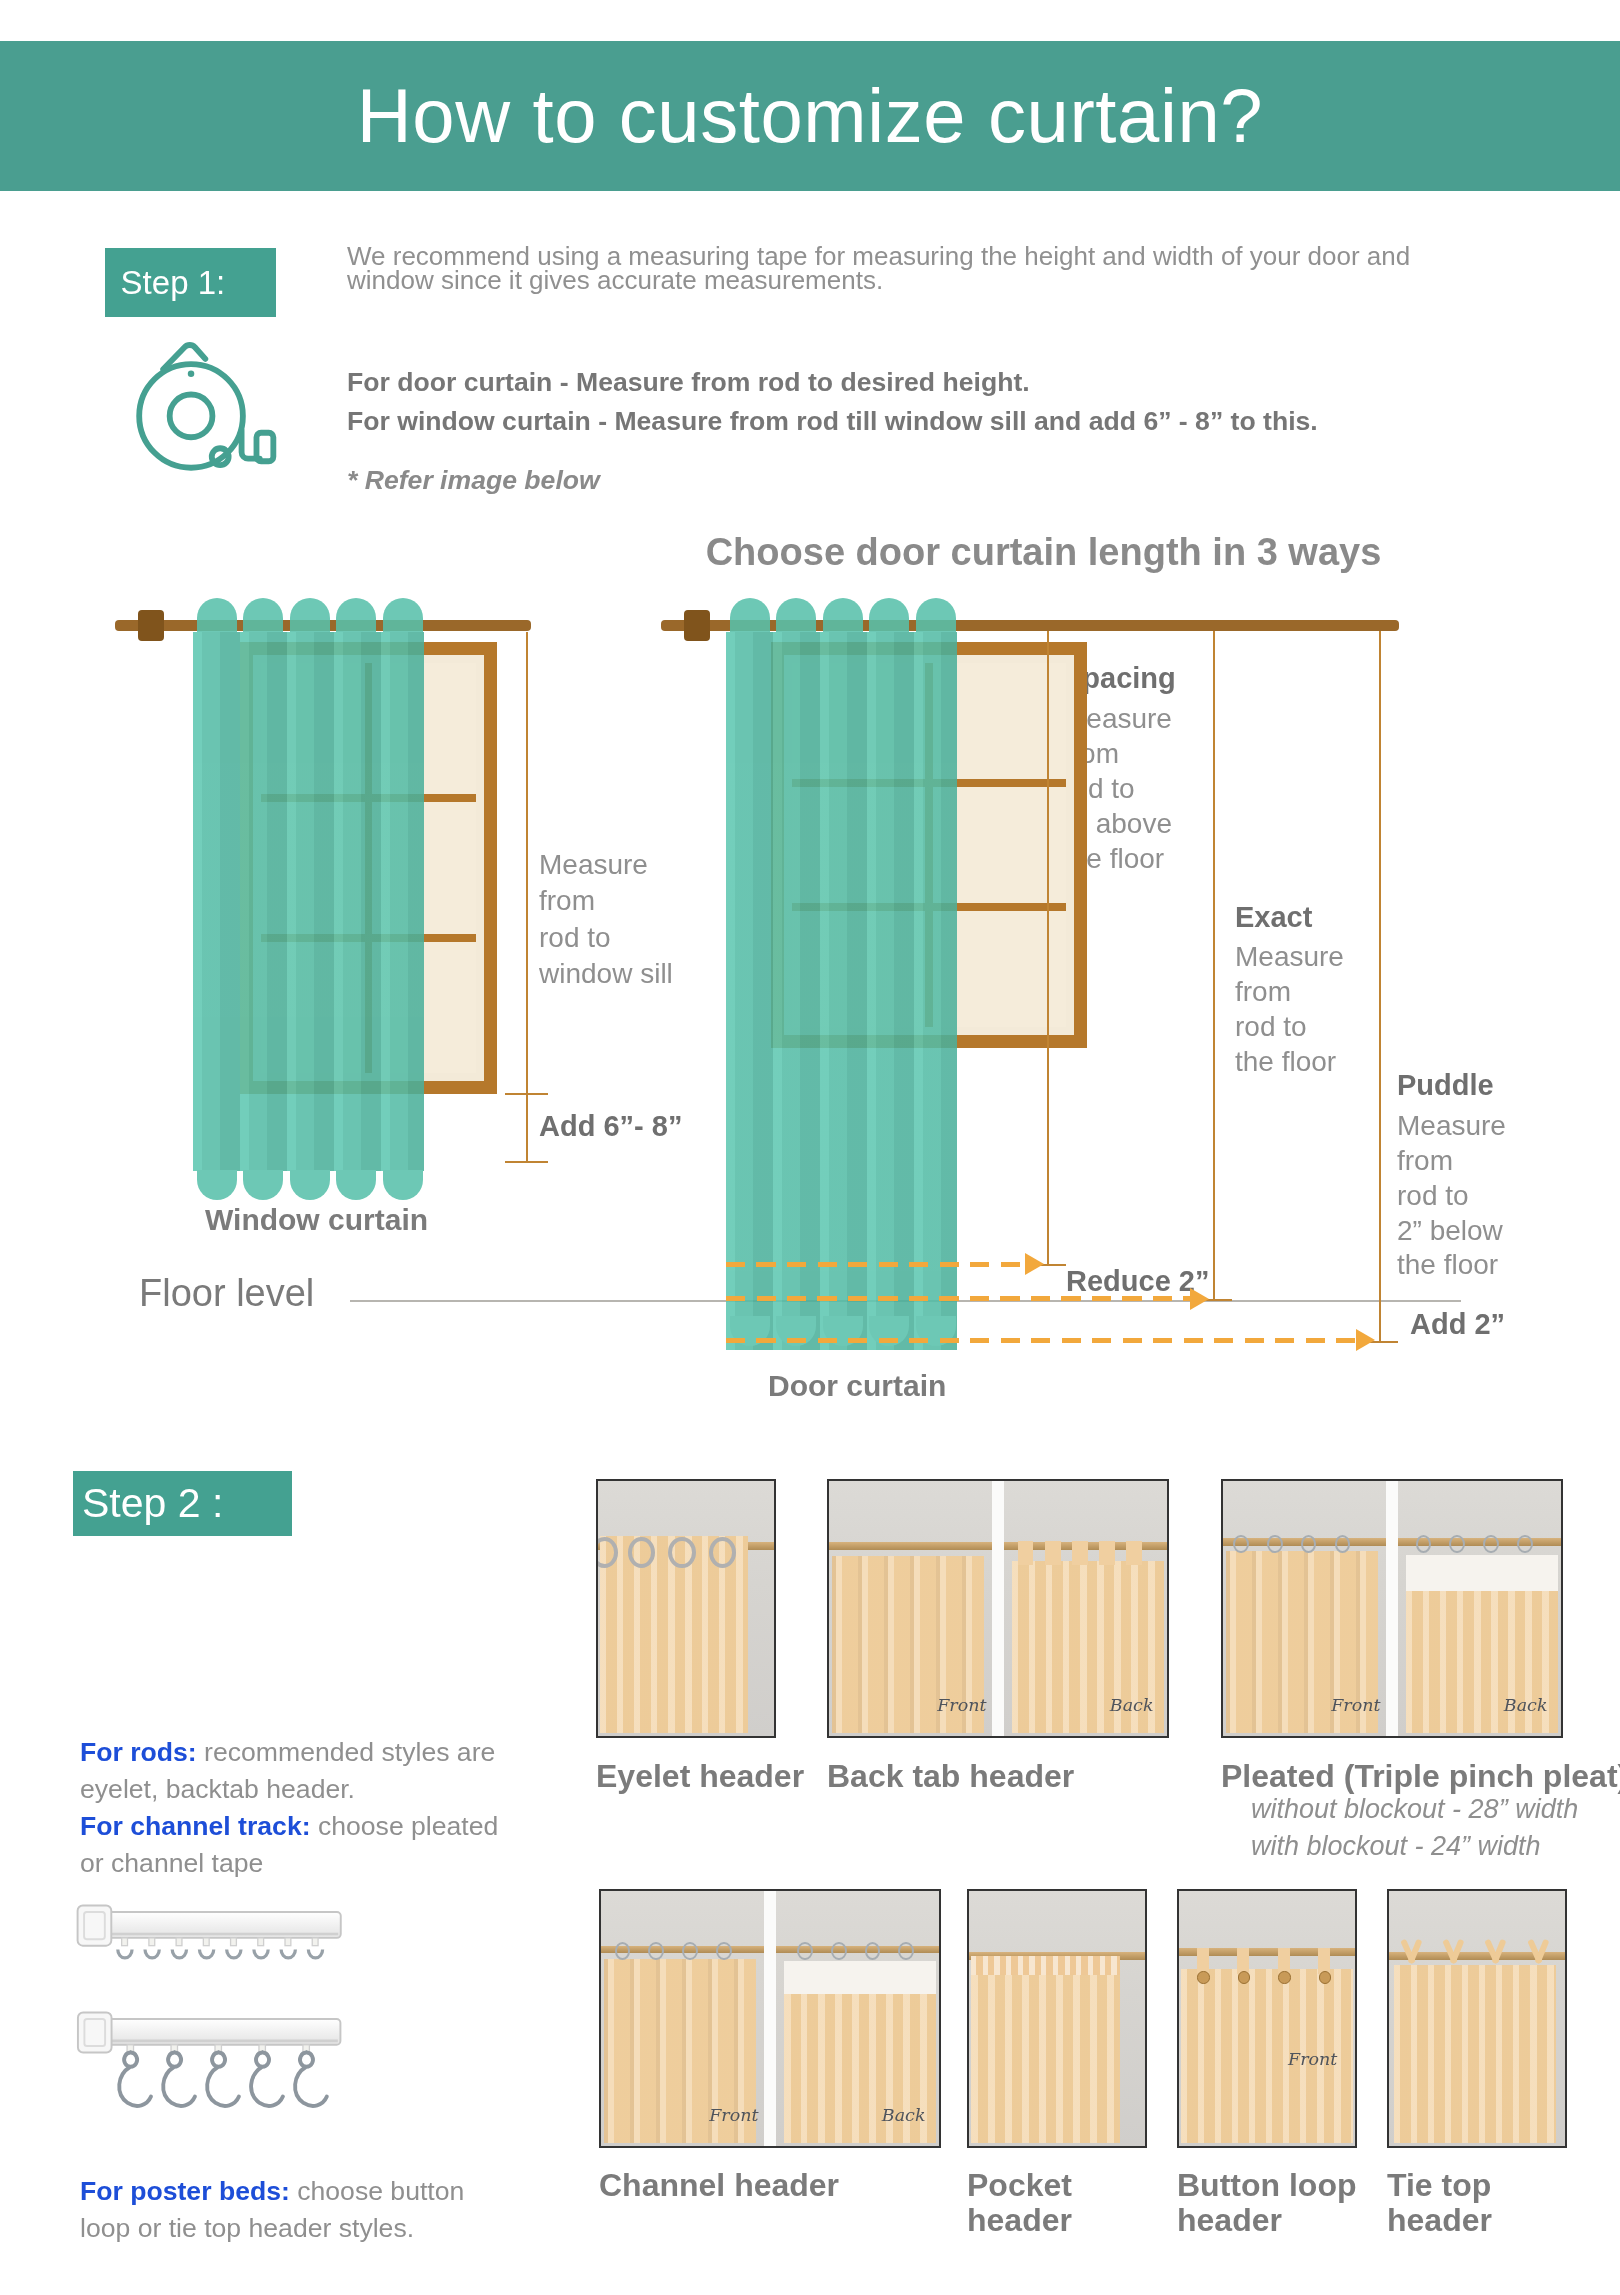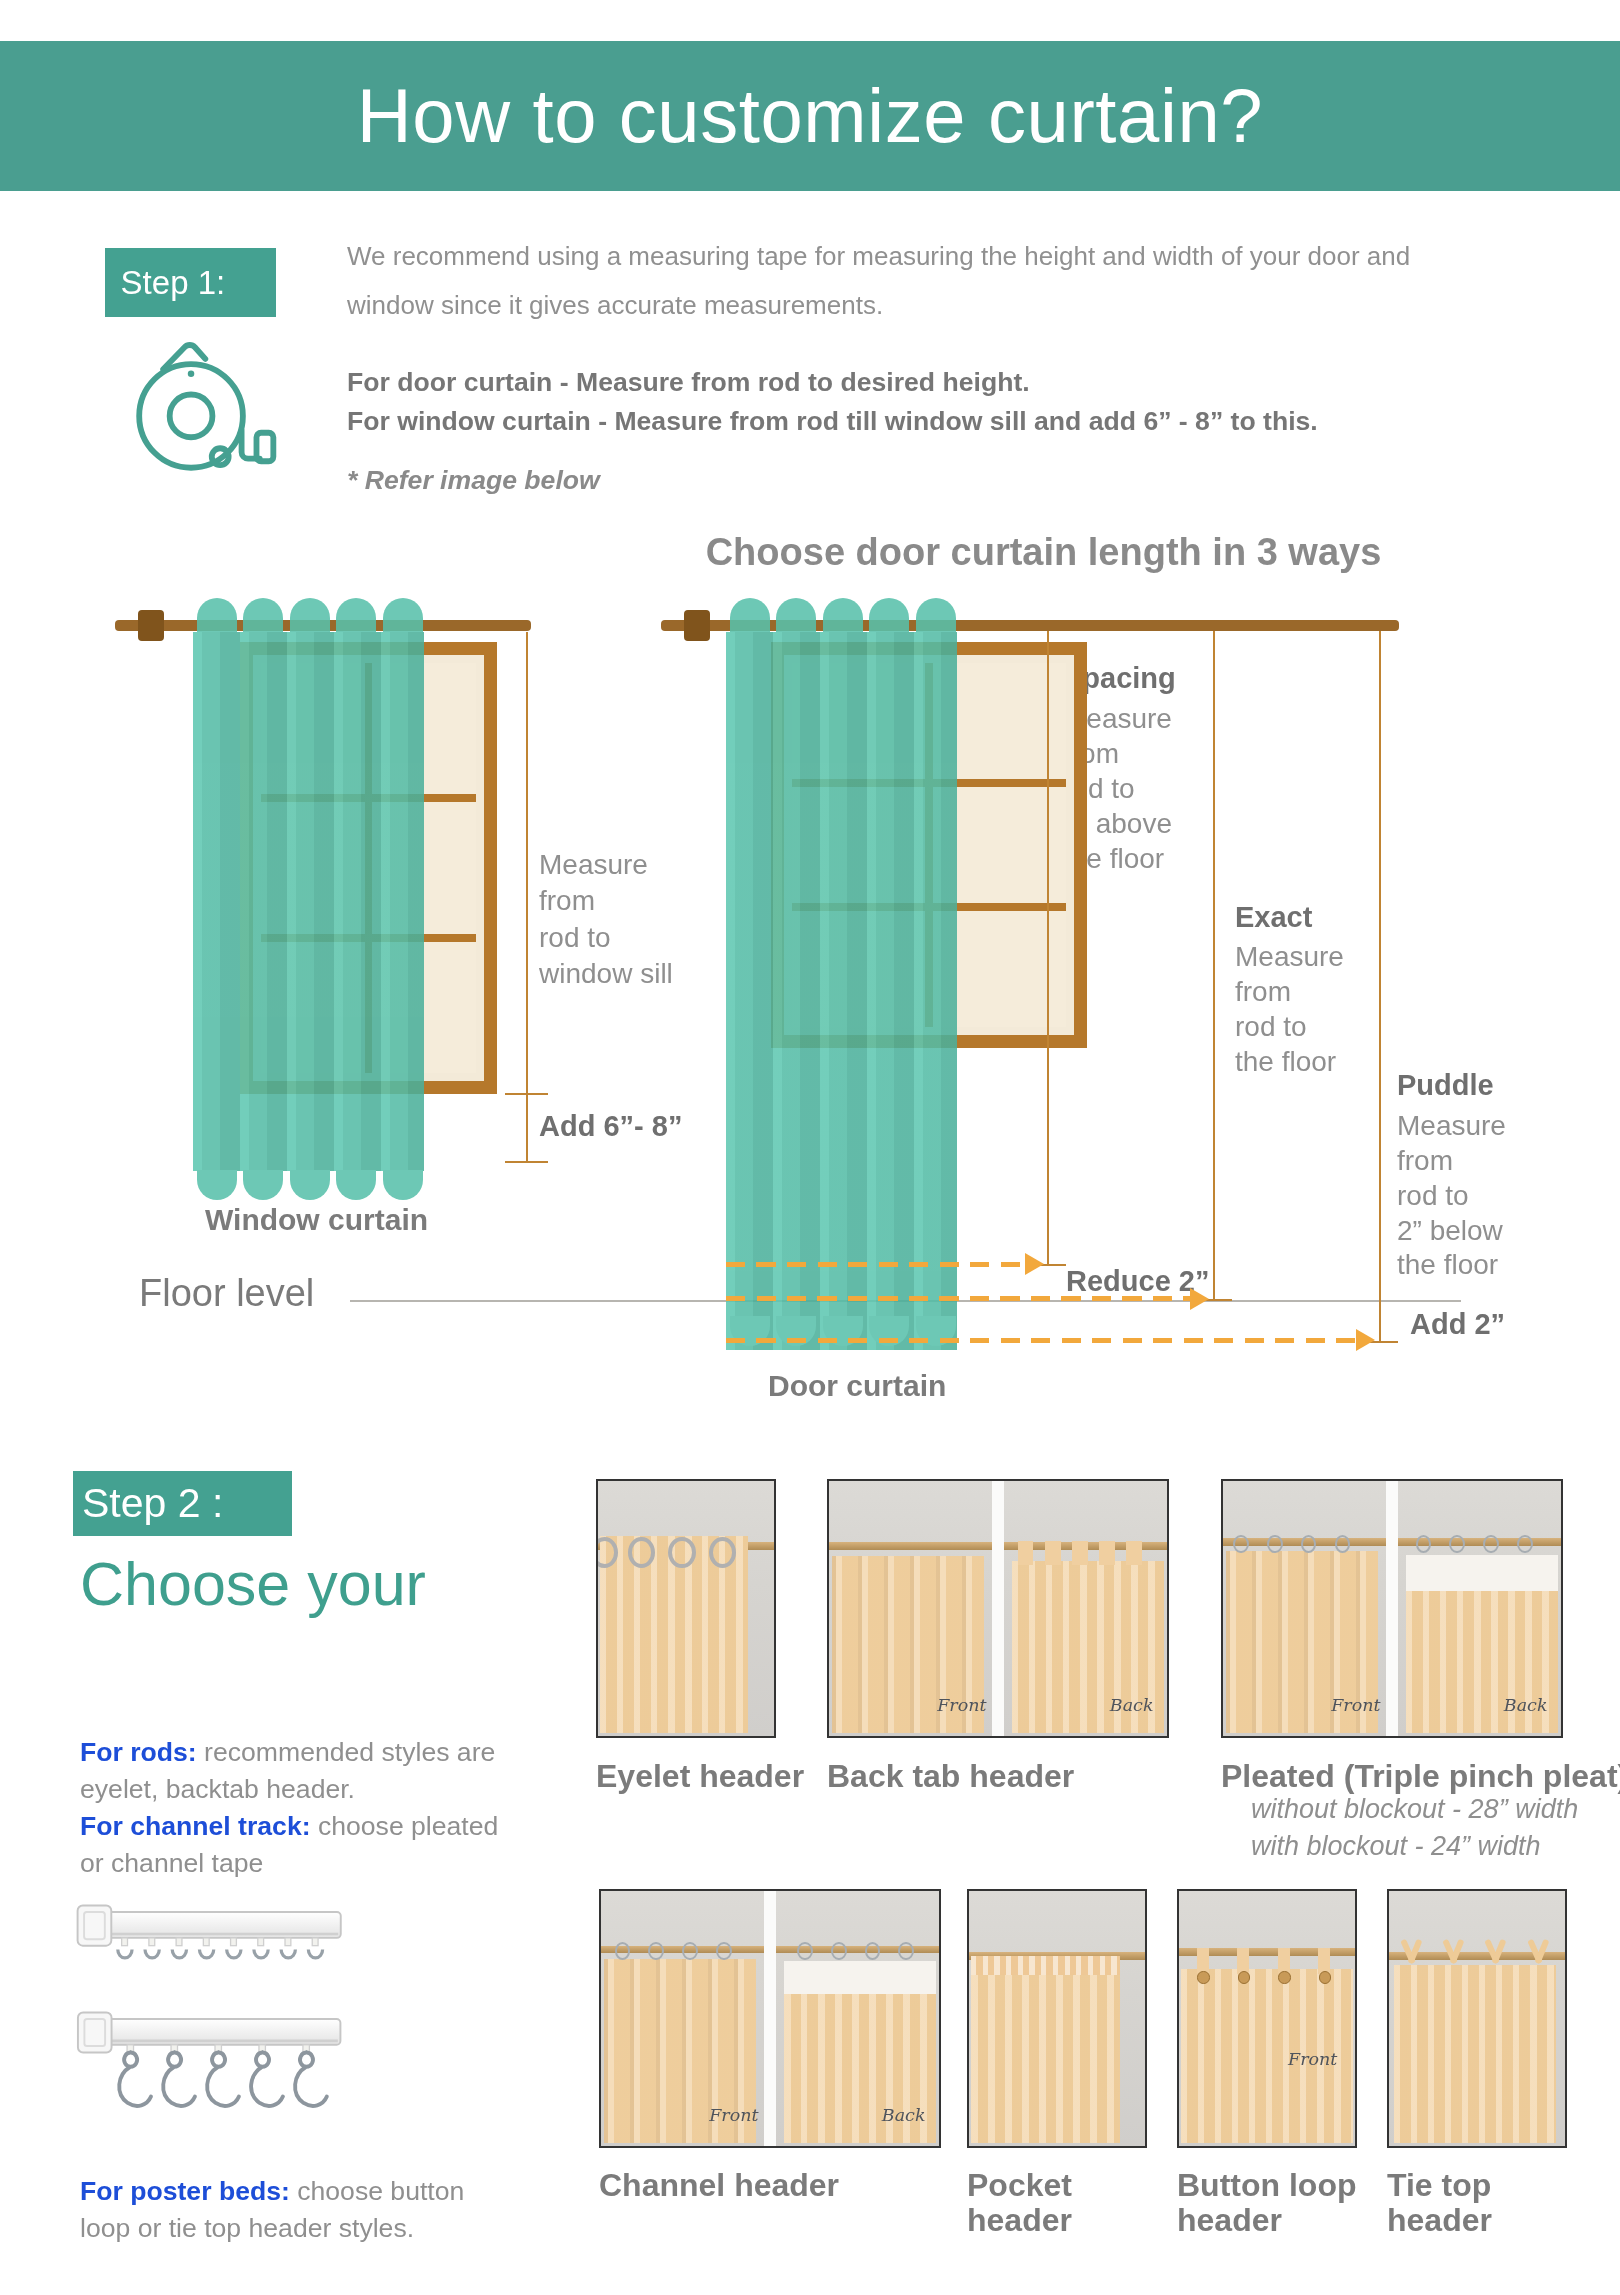--- a/index.html
+++ b/index.html
@@ -90,21 +90,21 @@
       <circle cx="105" cy="126" r="80"></circle>
       <circle cx="105" cy="126" r="33"></circle>
       <circle cx="150" cy="189" r="13"></circle>
       <path d="M183,148 v34 a10,10 0 0 0 10,10 h18"></path>
       <rect x="206" y="152" width="26" height="44" rx="7"></rect>
     </g>
     <circle cx="105" cy="61" r="5" fill="#45a091"></circle>
   </svg>
 
   <div class="body-line" style="left:347px;top:241px;">We recommend using a measuring tape for measuring the height and width of your door and</div>
-  <div class="body-line" style="left:347px;top:290px;">window since it gives accurate measurements.</div>
+  <div class="body-line" style="left:347px;top:265px;">window since it gives accurate measurements.</div>
   <div class="bold-line" style="left:347px;top:343px;">For door curtain - Measure from rod to desired height.</div>
   <div class="bold-line" style="left:347px;top:382px;">For window curtain - Measure from rod till window sill and add 6” - 8” to this.</div>
   <div class="note-line" style="left:347px;top:465px;">* Refer image below</div>
 
   <div class="diagram-heading">Choose door curtain length in 3 ways</div>
 
   <div class="frame" style="left:240px;top:642px;width:257px;height:452px;">
     <div class="in1"></div>
     <div class="in2">
       <div class="pane"></div>
@@ -216,21 +216,20 @@
   <div class="dash" style="left:726px;top:1296px;width:465px;"></div>
   <div class="arrow-r" style="left:1190px;top:1288px;"></div>
 
   <div class="dash" style="left:726px;top:1338px;width:631px;"></div>
   <div class="arrow-r" style="left:1356px;top:1329px;"></div>
   <div class="measure-title" style="left:1410px;top:1308px;">Add 2”</div>
 
   <div class="cap" style="left:768px;top:1369px;">Door curtain</div>
 
   <div class="badge badge2">Step 2 :</div>
-  <div class="step2-title" style="top:1549px;">Choose your</div>
 
   <div class="p41" style="left:80px;top:1737px;"><span class="dark">For rods:</span><span class="gray">  recommended styles are</span></div>
   <div class="p41 gray" style="left:80px;top:1774px;">eyelet, backtab header.</div>
   <div class="p41" style="left:80px;top:1811px;"><span class="dark">For channel track:</span><span class="gray">  choose pleated</span></div>
   <div class="p41 gray" style="left:80px;top:1848px;">or channel tape</div>
 
   <svg style="left:75px;top:1899px;" width="269" height="94" viewBox="0 0 415 145">
     <defs>
         <linearGradient id="gr" x1="0" y1="0" x2="0" y2="1">
       <stop offset="0" stop-color="#ffffff"></stop>

